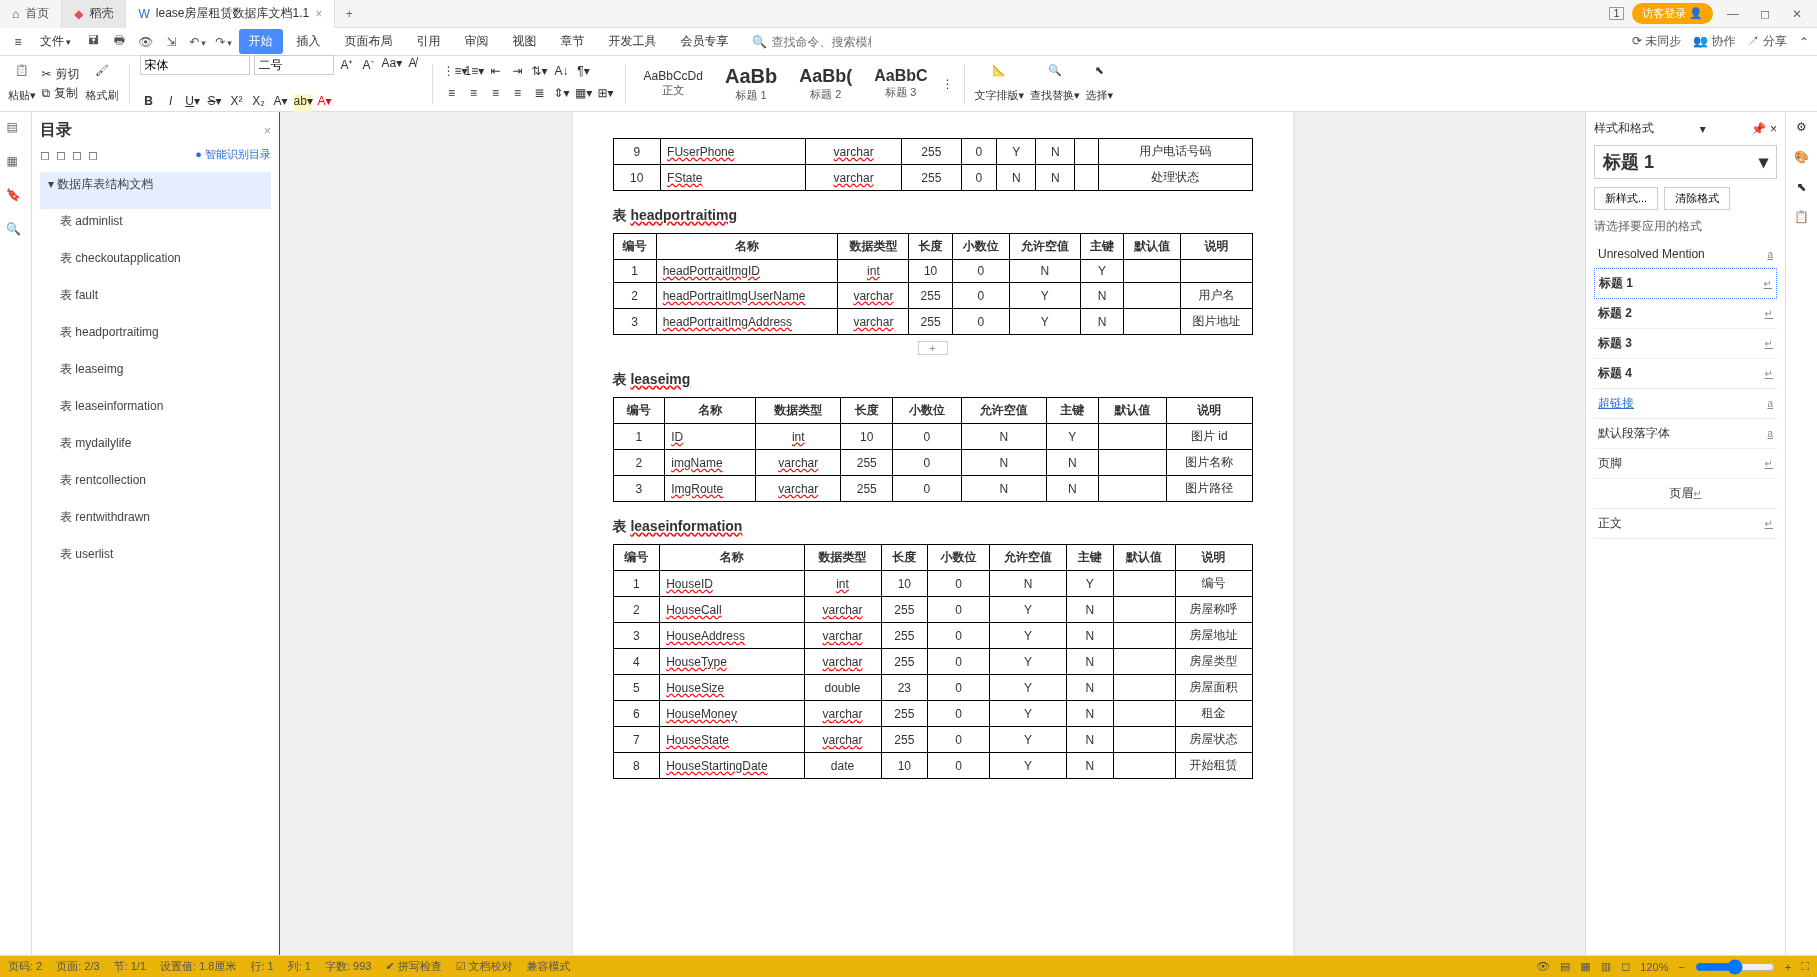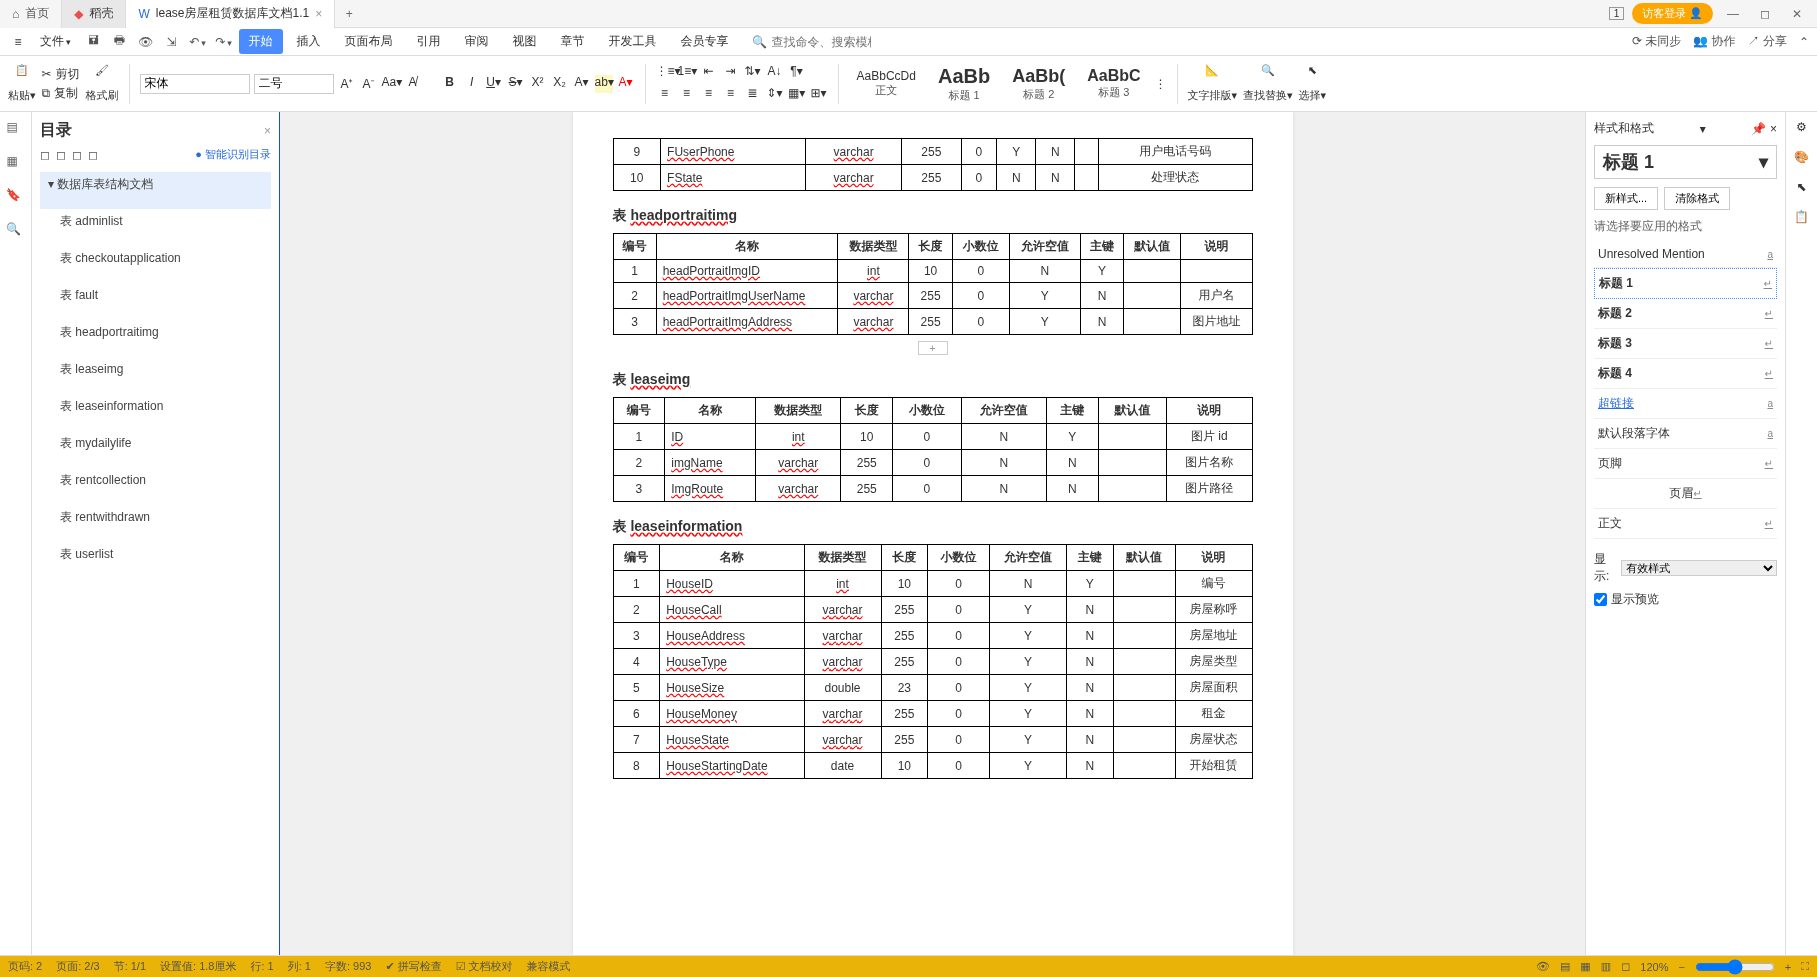--- a/index.html
+++ b/index.html
@@ -159,21 +159,21 @@
         <span>✂</span>
         <span>剪切</span>
       </div>
     <div class="mini-row">
         <span>⧉</span>
         <span>复制</span>
       </div>
   </div>
   <div class="big-btn"><span class="icn">🖌</span><span>格式刷</span></div>
   <div class="sep"></div>
-  <div style="display:flex;flex-direction:row;gap:19px;">
+  <div style="display:flex;flex-direction:column;gap:19px;">
     <div class="mini-row">
       <input class="font-sel" value="宋体" style="">
       <input class="size-sel" value="二号" style="">
       <span class="fmt-btn">A⁺</span>
       <span class="fmt-btn">A⁻</span>
       <span class="fmt-btn">Aa▾</span>
       <span class="fmt-btn">A̸</span>
     </div>
     <div class="mini-row">
       <span class="fmt-btn"><b>B</b></span>
@@ -562,30 +562,20 @@
         </div>
         <div class="sitem" style="justify-content: center;">
           <span>页眉</span>
           <span class="ret">↵</span>
         </div>
         <div class="sitem">
           <span>正文</span>
           <span class="ret">↵</span>
         </div>
       </div>
-    <div class="footer-opts">
-      <div style="display:flex;align-items:center;gap:4px;">
-          <span>显示:</span>
-          <select><option>有效样式</option></select>
-        </div>
-      <label>
-          <input type="checkbox" checked="" style="">
-          <span>显示预览</span>
-        </label>
-    </div>
   </div>
 
   <div class="right-tools">
     <span>⚙</span>
     <span>🎨</span>
     <span>⬉</span>
     <span>📋</span>
   </div>
 </div>
 

